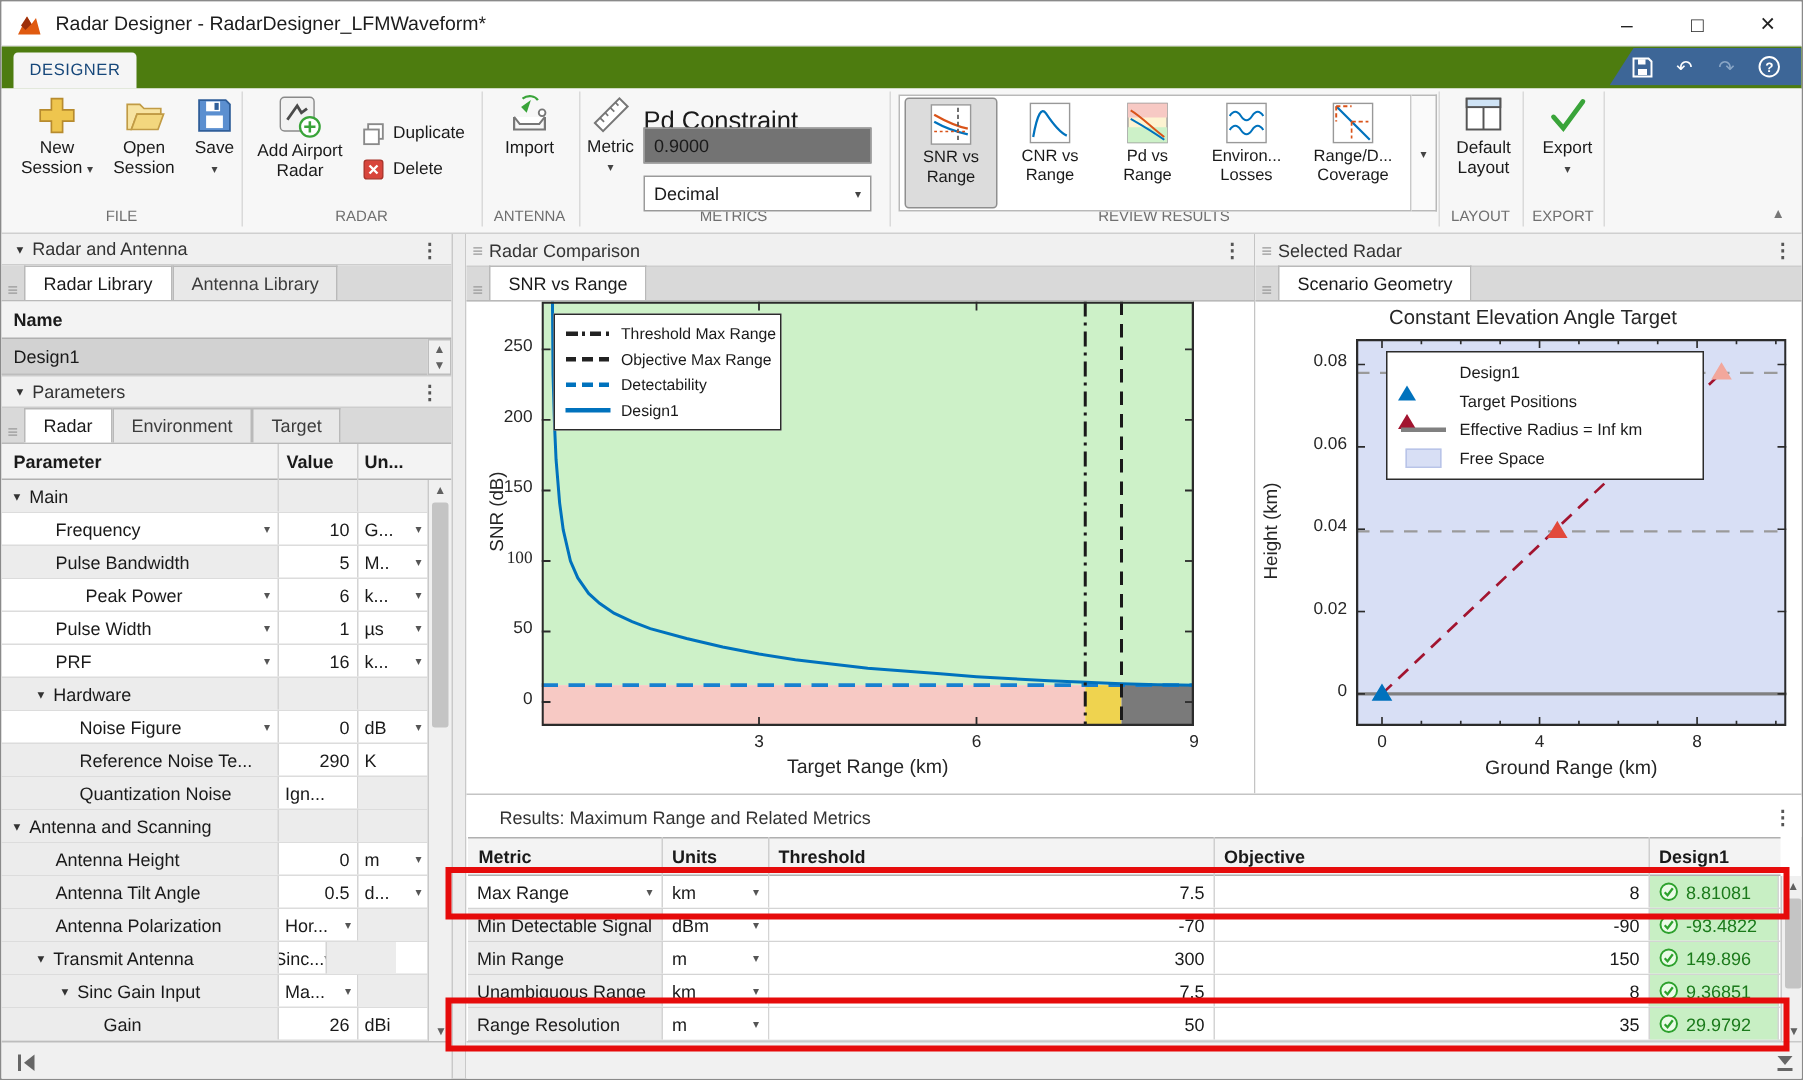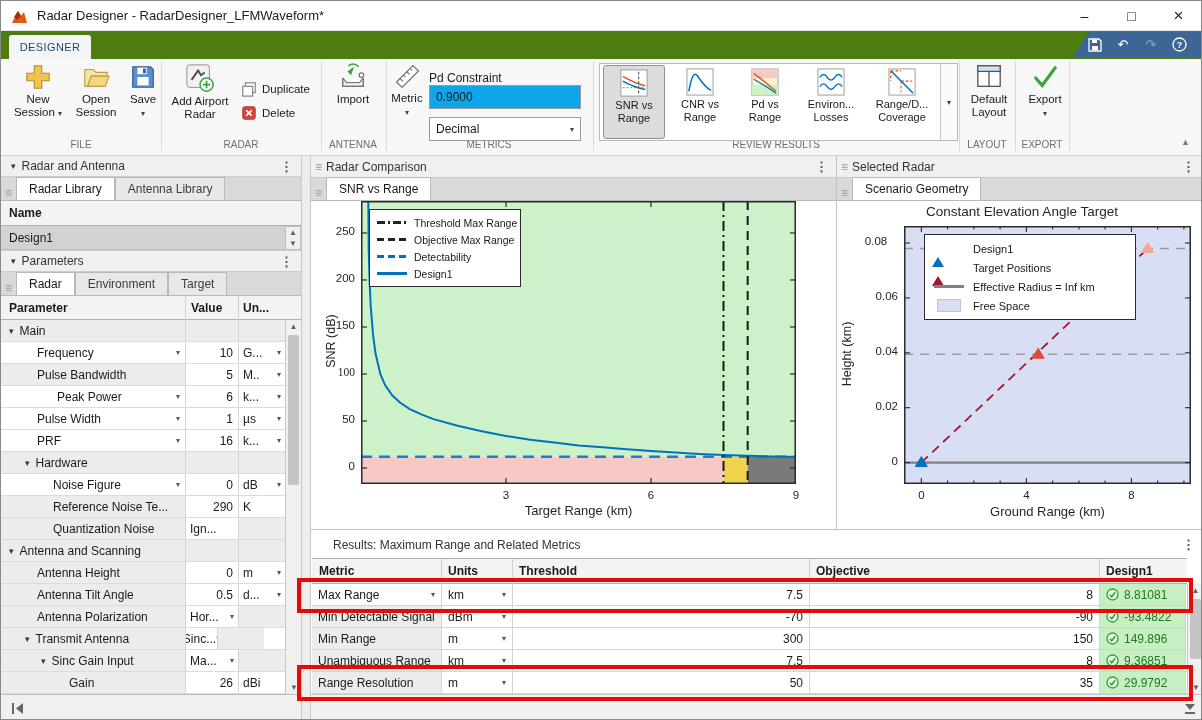--- a/index.html
+++ b/index.html
@@ -16,21 +16,21 @@
   #qat{left:1072px;top:1px;width:128px;height:25px;background:#3d6697;clip-path:polygon(16px 0,100% 0,100% 100%,0 100%);display:flex;align-items:center;justify-content:flex-end;gap:12px;padding-right:14px;}
   .qic{width:16px;height:16px;display:flex;align-items:center;justify-content:center;color:#fff;font-size:13px;}
   
   #ribbon{left:0;top:58px;width:1202px;height:97px;background:#f7f7f7;border-bottom:1px solid #cfcfcf;}
   .sec-div{top:2px;width:1px;height:90px;background:#dadada;}
   .sec-label{top:80px;height:14px;font-size:10px;color:#6f6f6f;text-align:center;}
   .rbtn{top:4px;display:flex;flex-direction:column;align-items:center;}
   .rlabel{margin-top:2px;font-size:11.5px;line-height:13px;color:#1a1a1a;text-align:center;}
   .dd{font-size:8px;color:#444;}
   .smallbtn{display:flex;align-items:center;gap:5px;font-size:11.5px;color:#1a1a1a;}
-  .rinput{border:1px solid #9a9a9a;background:#0ea5e9;font-size:12px;color:#1a1a1a;padding:2px 6px;}
+  .rinput{border:1px solid #9a9a9a;background:#737373;font-size:12px;color:#1a1a1a;padding:2px 6px;}
   .rselect{border:1px solid #9a9a9a;background:#fff;font-size:12px;color:#1a1a1a;padding:2px 6px;display:flex;align-items:center;justify-content:space-between;}
   #gallery{left:598px;top:4px;width:342px;height:78px;background:#fff;border:1px solid #b9b9b9;}
   .gitem{top:1px;height:74px;display:flex;flex-direction:column;align-items:center;padding-top:3px;}
   .gitem .rlabel{font-size:11px;line-height:12.5px;}
   .gsel{background:#dcdcdc;border:1px solid #8f8f8f;border-radius:3px;}
   
   .phead{background:#f0f0f0;border-bottom:1px solid #cdcdcd;display:flex;align-items:center;font-size:12px;color:#333;}
   .tabbar{background:#d9d9d9;border-bottom:1px solid #b9b9b9;display:flex;align-items:flex-end;}
   .tab{height:23px;display:flex;align-items:center;padding:0 12px;font-size:12px;color:#3c3c3c;background:#e8e8e8;border:1px solid #b9b9b9;border-bottom:none;}
   .tab.active{background:#fff;color:#1a1a1a;}
@@ -183,21 +183,21 @@
 
     <div class="rbtn abs" style="left:388px;width:36px">
       <svg width="27" height="27" viewBox="0 0 28 28">
         <g transform="rotate(-45 14 14)">
           <rect x="2" y="10" width="24" height="8" fill="#fff" stroke="#777" stroke-width="1.4"></rect>
           <path d="M7 10v4M12 10v3M17 10v4M22 10v3" stroke="#777" stroke-width="1.2"></path>
         </g>
       </svg>
       <span class="rlabel"><span>Metric</span><br><span class="dd">▾</span></span>
     </div>
-    <div class="abs" style="left:428px;top:12px;font-size:12px;color:#1a1a1a">Pd Constraint</div>
+    <div class="abs" style="left:428px;top:12px;font-size:17px;color:#1a1a1a">Pd Constraint</div>
     <input class="rinput abs" style="left: 428px; top: 26px; width: 152px; height: 24px;" value="0.9000">
     <div class="rselect abs" style="left:428px;top:58px;width:152px;height:24px">
       <span>Decimal</span>
       <span class="dd">▾</span>
     </div>
 
     <div id="gallery" class="abs">
       <div class="gitem gsel abs" style="left:3px;width:62px">
         <svg width="28" height="28" viewBox="0 0 30 30">
           <rect x="1" y="1" width="28" height="28" fill="#fff" stroke="#999"></rect>
@@ -641,21 +641,21 @@
         <rect x="0.75" y="0.75" width="285.5" height="256.5" fill="none" stroke="#2b2b2b" stroke-width="1.5"></rect>
       </svg>
     <div class="abs" style="left:0;top:0;width:0;height:0;overflow:visible">
         <span class="tk" style="left: -2.66972px; top: 263px; width: 40px; text-align: center;">0</span>
         <span class="tk" style="left: 102.362px; top: 263px; width: 40px; text-align: center;">4</span>
         <span class="tk" style="left: 207.394px; top: 263px; width: 40px; text-align: center;">8</span>
         <span class="tk" style="left: -50px; top: 228.591px; width: 44px; text-align: right;">0</span>
         <span class="tk" style="left: -50px; top: 173.698px; width: 44px; text-align: right;">0.02</span>
         <span class="tk" style="left: -50px; top: 118.804px; width: 44px; text-align: right;">0.04</span>
         <span class="tk" style="left: -50px; top: 63.9106px; width: 44px; text-align: right;">0.06</span>
-        <span class="tk" style="left: -50px; top: 9.01702px; width: 44px; text-align: center;">0.08</span>
+        <span class="tk" style="left: -50px; top: 9.01702px; width: 44px; text-align: right;">0.08</span>
       </div>
     <div class="legend" style="left:20px;top:8px;width:212px">
       <div class="lrow" style="height:19px">
           <span style="width:34px"><span class="ltri"></span></span>
           <span class="ltxt" style="font-size:11px">Design1</span>
         </div>
       <div class="lrow" style="height:19px">
           <span style="width:34px"><span class="ltri" style="border-bottom-color:#a2142f"></span></span>
           <span class="ltxt" style="font-size:11px">Target Positions</span>
         </div>

